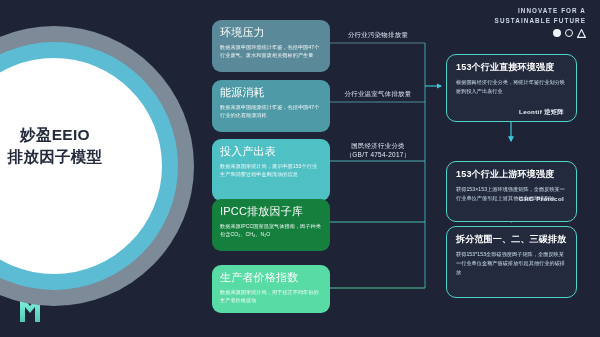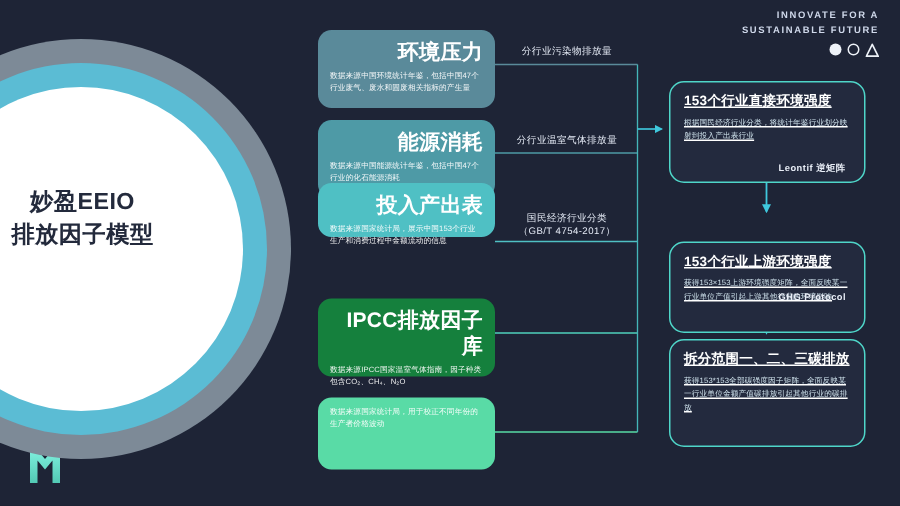--- a/index.html
+++ b/index.html
@@ -84,26 +84,25 @@
   .src-card {
     position: absolute;
     left: 212px;
     width: 118px;
     border-radius: 9px;
     padding: 6px 8px 7px 8px;
     box-sizing: border-box;
     color: #ffffff;
   }
   .src-card .card-title {
-    font-size: 14px;
-    font-weight: bold;
+    font-size: 11px;
+    font-weight: normal;
     line-height: 1.2;
     margin-bottom: 4px;
     letter-spacing: 0.2px;
-    text-align: right;
   }
   .src-card .card-desc {
     font-size: 5.1px;
     line-height: 1.62;
     color: rgba(255,255,255,0.93);
     letter-spacing: 0.1px;
   }
 
   
   .flow-label {
@@ -120,21 +119,20 @@
   .res-card {
     position: absolute;
     left: 446px;
     width: 131px;
     border-radius: 10px;
     box-sizing: border-box;
     border: 1.2px solid #4fd6c9;
     background: #232a3e;
     padding: 7px 9px 8px 9px;
     color: #ffffff;
-    text-decoration: underline;
   }
   .res-card .res-title {
     font-size: 9px;
     font-weight: bold;
     line-height: 1.25;
     margin-bottom: 5px;
     color: #ffffff;
     letter-spacing: 0.2px;
   }
   .res-card .res-desc {
@@ -216,31 +214,32 @@
   <div class="src-card" id="src-0" style="top:20px;height:52px;background:#5a8a9a;">
     <div class="card-title">环境压力</div>
     <div class="card-desc">数据来源中国环境统计年鉴，包括中国47个行业废气、废水和固废相关指标的产生量</div>
   </div>
 
   <div class="src-card" id="src-1" style="top:80px;height:52px;background:#4e9aa6;">
     <div class="card-title">能源消耗</div>
     <div class="card-desc">数据来源中国能源统计年鉴，包括中国47个行业的化石能源消耗</div>
   </div>
 
-  <div class="src-card" id="src-2" style="top:122px;height:36px;background:#4fc0c4;">
+  <div class="src-card" id="src-2" style="top:139px;height:62px;background:#4fc0c4;">
     <div class="card-title">投入产出表</div>
     <div class="card-desc">数据来源国家统计局，展示中国153个行业生产和消费过程中金额流动的信息</div>
   </div>
 
   <div class="src-card" id="src-3" style="top:199px;height:52px;background:#15803d;">
     <div class="card-title">IPCC排放因子库</div>
     <div class="card-desc">数据来源IPCC国家温室气体指南，因子种类包含CO₂、CH₄、N₂O</div>
   </div>
 
   <div class="src-card" id="src-4" style="top:265px;height:48px;background:#59dba6;">
+    <div class="card-title">生产者价格指数</div>
     <div class="card-desc">数据来源国家统计局，用于校正不同年份的生产者价格波动</div>
   </div>
 
   <div class="flow-label" style="left:332px; top:30px; width:92px;">
     <div>分行业污染物排放量</div>
   </div>
 
   <div class="flow-label" style="left:332px; top:89px; width:92px;">
     <div>分行业温室气体排放量</div>
   </div>

